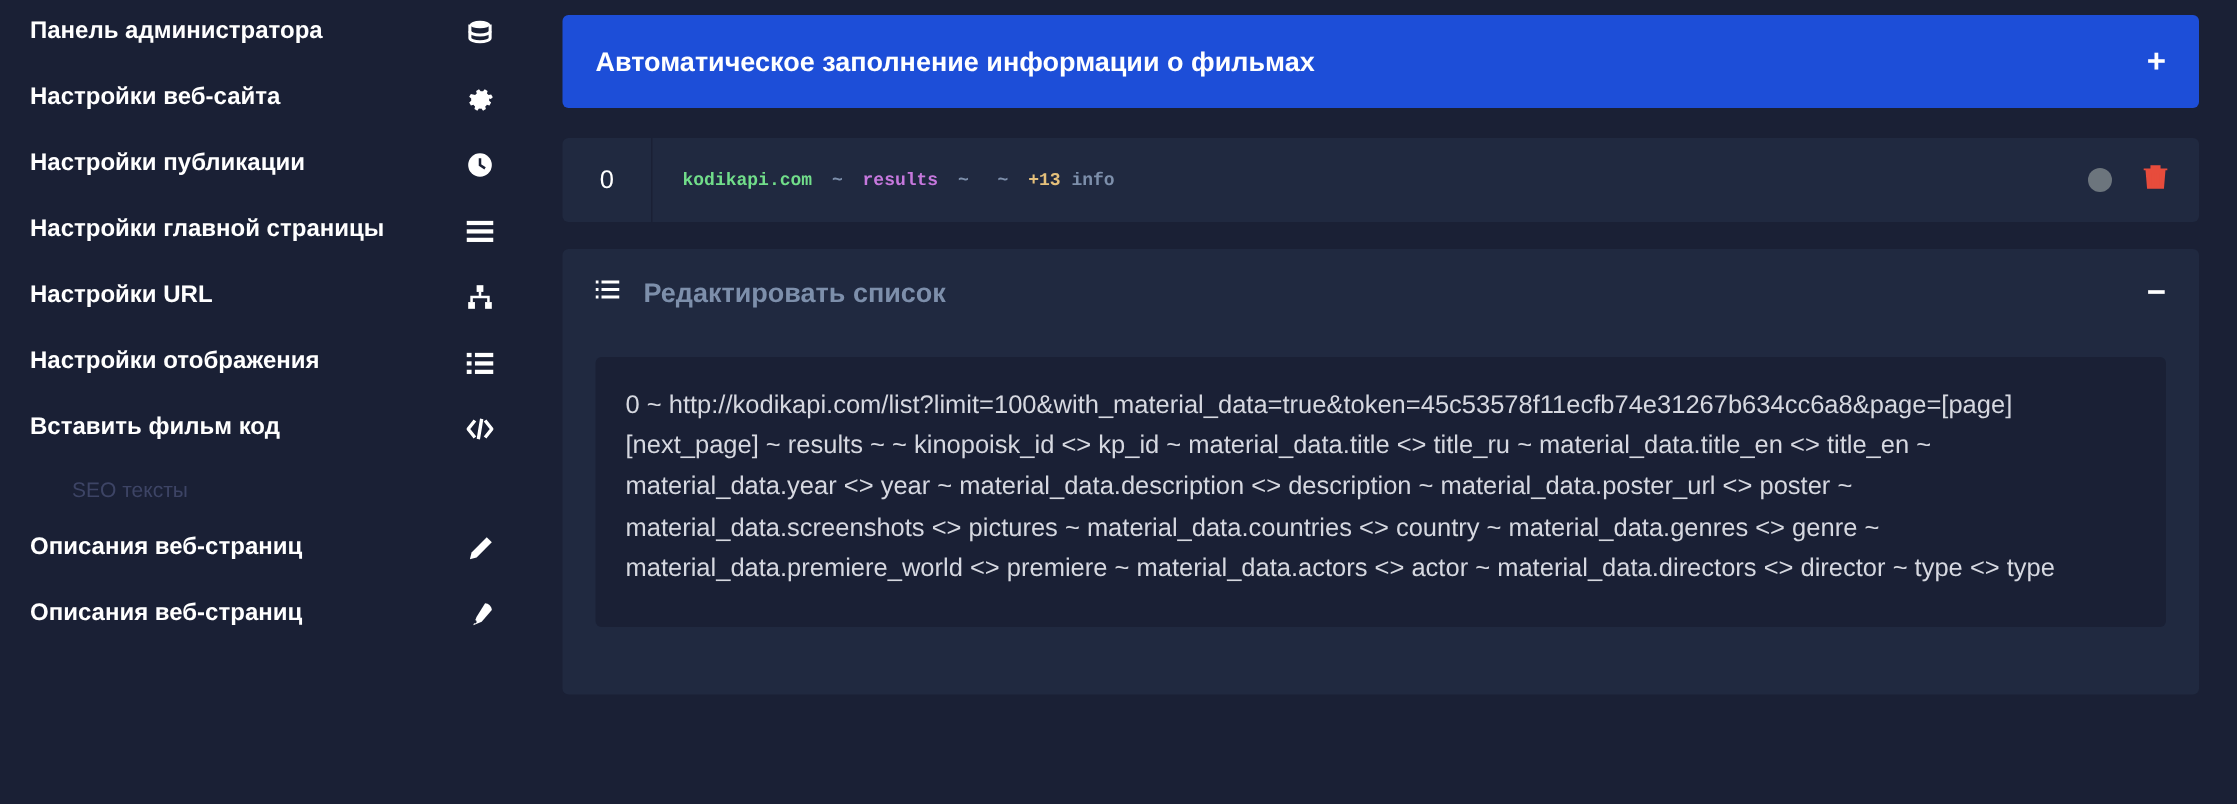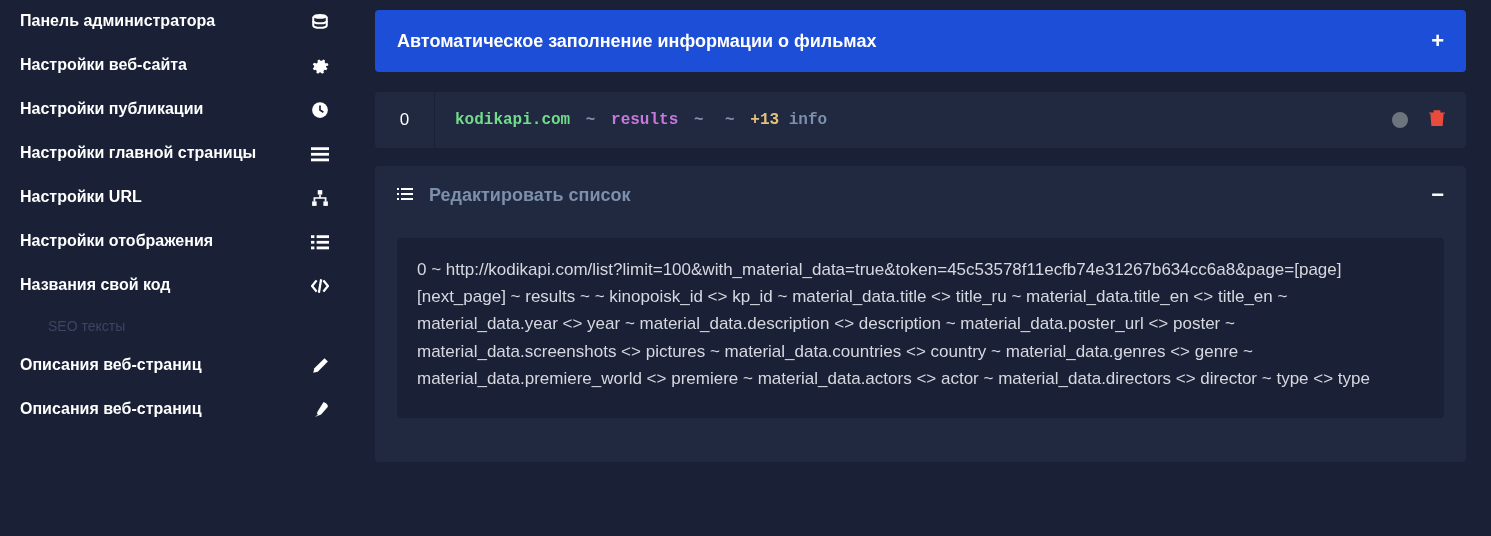--- a/index.html
+++ b/index.html
@@ -74,21 +74,21 @@
   text-align: center;
   color: #fff;
   font-size: 17px;
   padding: 18px 0;
   border-right: 1px solid #1a2035;
 }
 .config-body {
   flex: 1;
   padding: 18px 20px;
   font-family: 'Courier New', monospace;
-  font-size: 16px;
+  font-size: 12px;
   font-weight: bold;
 }
 .cfg-domain { color: #71dd8a; }
 .cfg-tilde { color: #7d8fab; margin: 0 6px; }
 .cfg-results { color: #c678dd; }
 .cfg-count { color: #e5c07b; }
 .cfg-info { color: #7d8fab; }
 .config-actions {
   display: flex;
   align-items: center;
@@ -197,21 +197,21 @@
           <rect x="0" y="2" width="3" height="2.5"></rect>
           <rect x="5" y="2" width="11" height="2.5"></rect>
           <rect x="0" y="7" width="3" height="2.5"></rect>
           <rect x="5" y="7" width="11" height="2.5"></rect>
           <rect x="0" y="12" width="3" height="2.5"></rect>
           <rect x="5" y="12" width="11" height="2.5"></rect>
         </svg>
       </span>
   </div>
   <div class="sidebar-item">
-    <span>Названия свой код</span>
+    <span>Вставить фильм код</span>
     <span class="icon">
         <svg viewBox="0 0 16 16" width="18" height="18">
           <path d="M5 3L1 8l4 5M11 3l4 5-4 5M9 2L7 14" stroke="#fff" stroke-width="2" fill="none"></path>
         </svg>
       </span>
   </div>
 
   <div class="sidebar-section">SEO тексты</div>
 
   <div class="sidebar-item">

